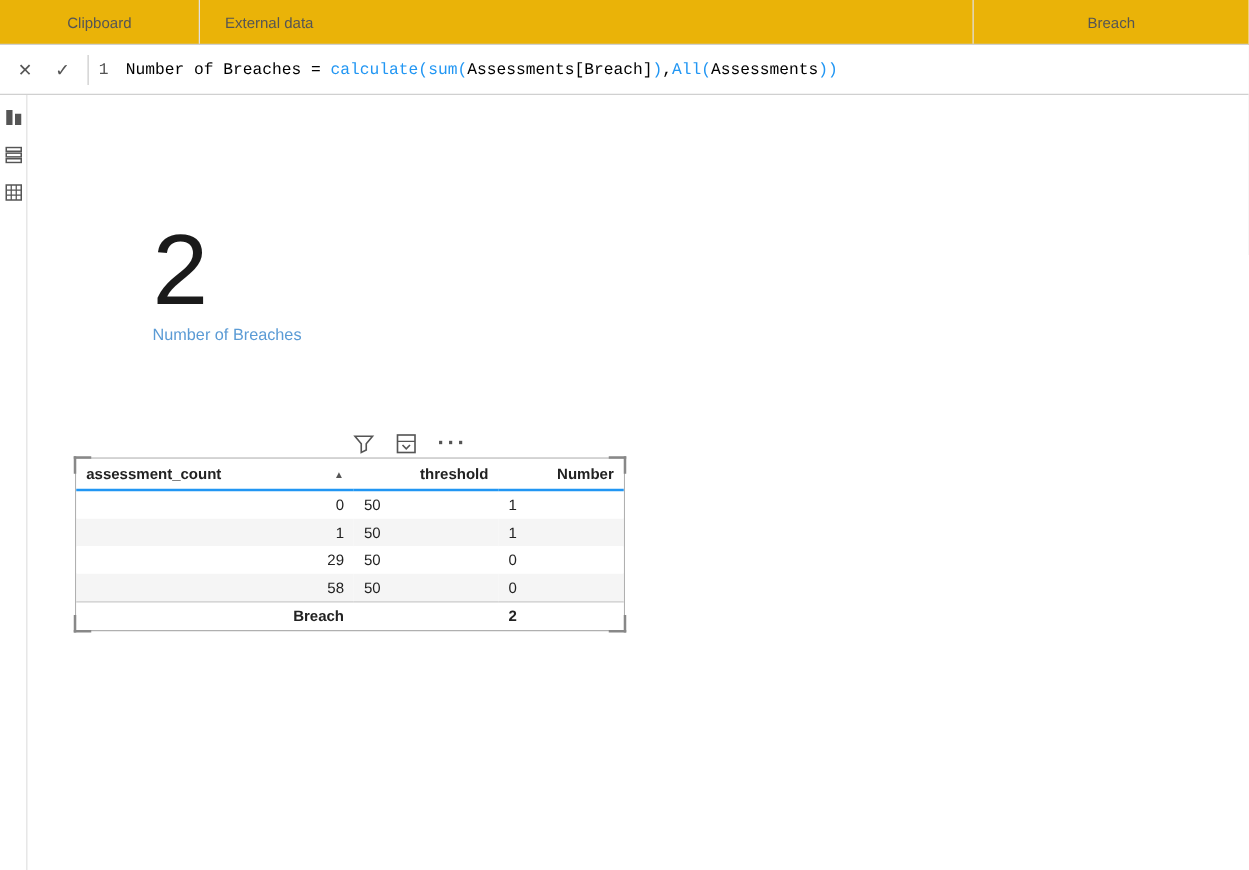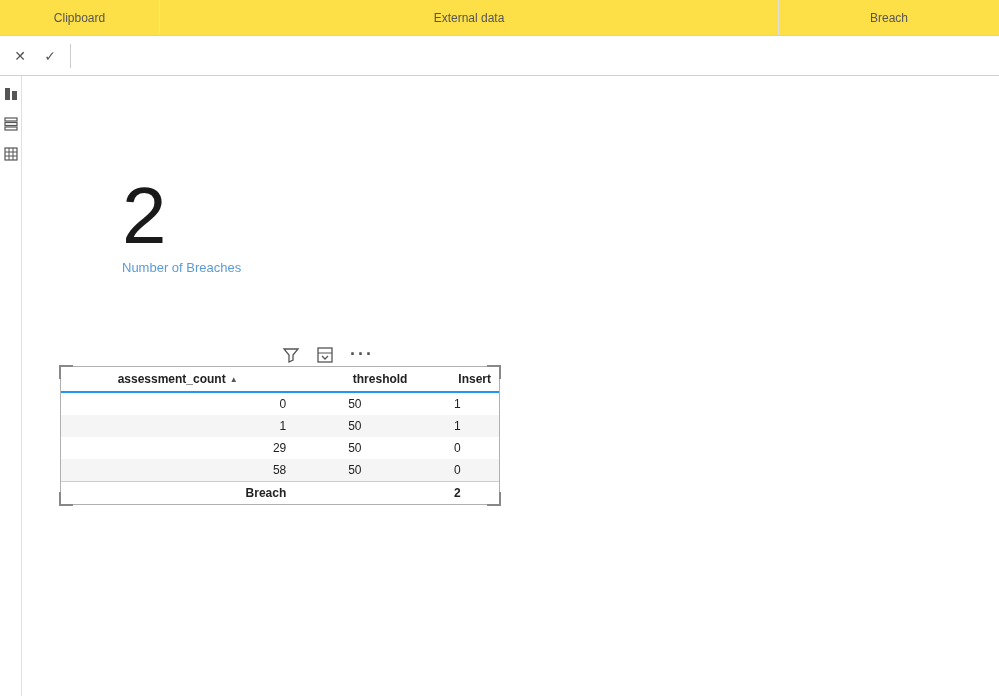--- a/index.html
+++ b/index.html
@@ -10,36 +10,36 @@
       height: 696px;
       overflow: hidden;
       display: flex;
       flex-direction: column;
     }
 
     
     .top-toolbar {
       display: flex;
       align-items: stretch;
-      background: #fde047;
+      background: #eab308;
       border-bottom: 1px solid #d0d0d0;
       height: 36px;
       flex-shrink: 0;
     }
 
     .toolbar-section {
       display: flex;
       align-items: center;
       padding: 0 20px;
       border-right: 1px solid #e0e0e0;
       font-size: 12px;
       color: #555;
     }
     .toolbar-section.clipboard { width: 160px; justify-content: center; }
-    .toolbar-section.external-data { flex: 1; justify-content: center; }
+    .toolbar-section.external-data { flex: 1; }
     .toolbar-section.insert { width: 220px; justify-content: center; border-right: none; }
 
     
     .formula-bar {
       display: flex;
       align-items: center;
       background: #fff;
       border-bottom: 1px solid #d0d0d0;
       height: 40px;
       padding: 0 8px;
@@ -213,21 +213,21 @@
       font-size: 12px;
     }
 
     .data-table th:first-child {
       text-align: left;
       padding-left: 8px;
     }
 
     .data-table td {
       padding: 4px 8px;
-      text-align: center;
+      text-align: left;
       color: #222;
       font-size: 12px;
     }
 
     .data-table td:first-child {
       text-align: right;
       padding-right: 8px;
     }
 
     .data-table tr:nth-child(even) td {
@@ -257,21 +257,21 @@
     }
 
     .th-inner {
       display: flex;
       align-items: center;
       justify-content: flex-end;
       gap: 2px;
     }
 
     .th-inner.left {
-      justify-content: center;
+      justify-content: space-between;
     }
   </style>
 </head>
 <body>
 
 <div class="top-toolbar">
   <div class="toolbar-section clipboard">
     <span>Clipboard</span>
   </div>
   <div class="toolbar-section external-data">
@@ -279,20 +279,26 @@
   </div>
   <div class="toolbar-section insert">
     <span>Breach</span>
   </div>
 </div>
 
 <div class="formula-bar">
   <div class="formula-icons">
     <button class="formula-icon-btn">✕</button>
     <button class="formula-icon-btn">✓</button>
+  </div>
+  <div class="formula-text">
+    <span class="formula-number">1</span>
+    <span class="formula-keyword">Number of Breaches</span>
+    <span class="formula-keyword"> = </span>
+    <span class="formula-blue">calculate(</span><span class="formula-blue">sum(</span><span class="formula-keyword">Assessments[Breach]</span><span class="formula-blue">)</span><span class="formula-keyword">,</span><span class="formula-blue">All(</span><span class="formula-keyword">Assessments</span><span class="formula-blue">))</span>
   </div>
 </div>
 
 <div class="main-area">
 
   <div class="left-sidebar">
     <div class="sidebar-icon">
       <svg width="14" height="14" viewBox="0 0 14 14" fill="none">
         <rect x="1" y="1" width="5" height="12" fill="#555"></rect>
         <rect x="8" y="4" width="5" height="9" fill="#555"></rect>
@@ -357,21 +363,21 @@
                   <span class="sort-arrow">▲</span>
                 </div>
               </th>
               <th>
                 <div class="th-inner">
                   <span>threshold</span>
                 </div>
               </th>
               <th>
                 <div class="th-inner">
-                  <span>Insert</span>
+                  <span>Number</span>
                 </div>
               </th>
             </tr>
           </thead>
           <tbody id="table-body">
           <tr>
                 <td>0</td>
                 <td>50</td>
                 <td>1</td>
               </tr>

